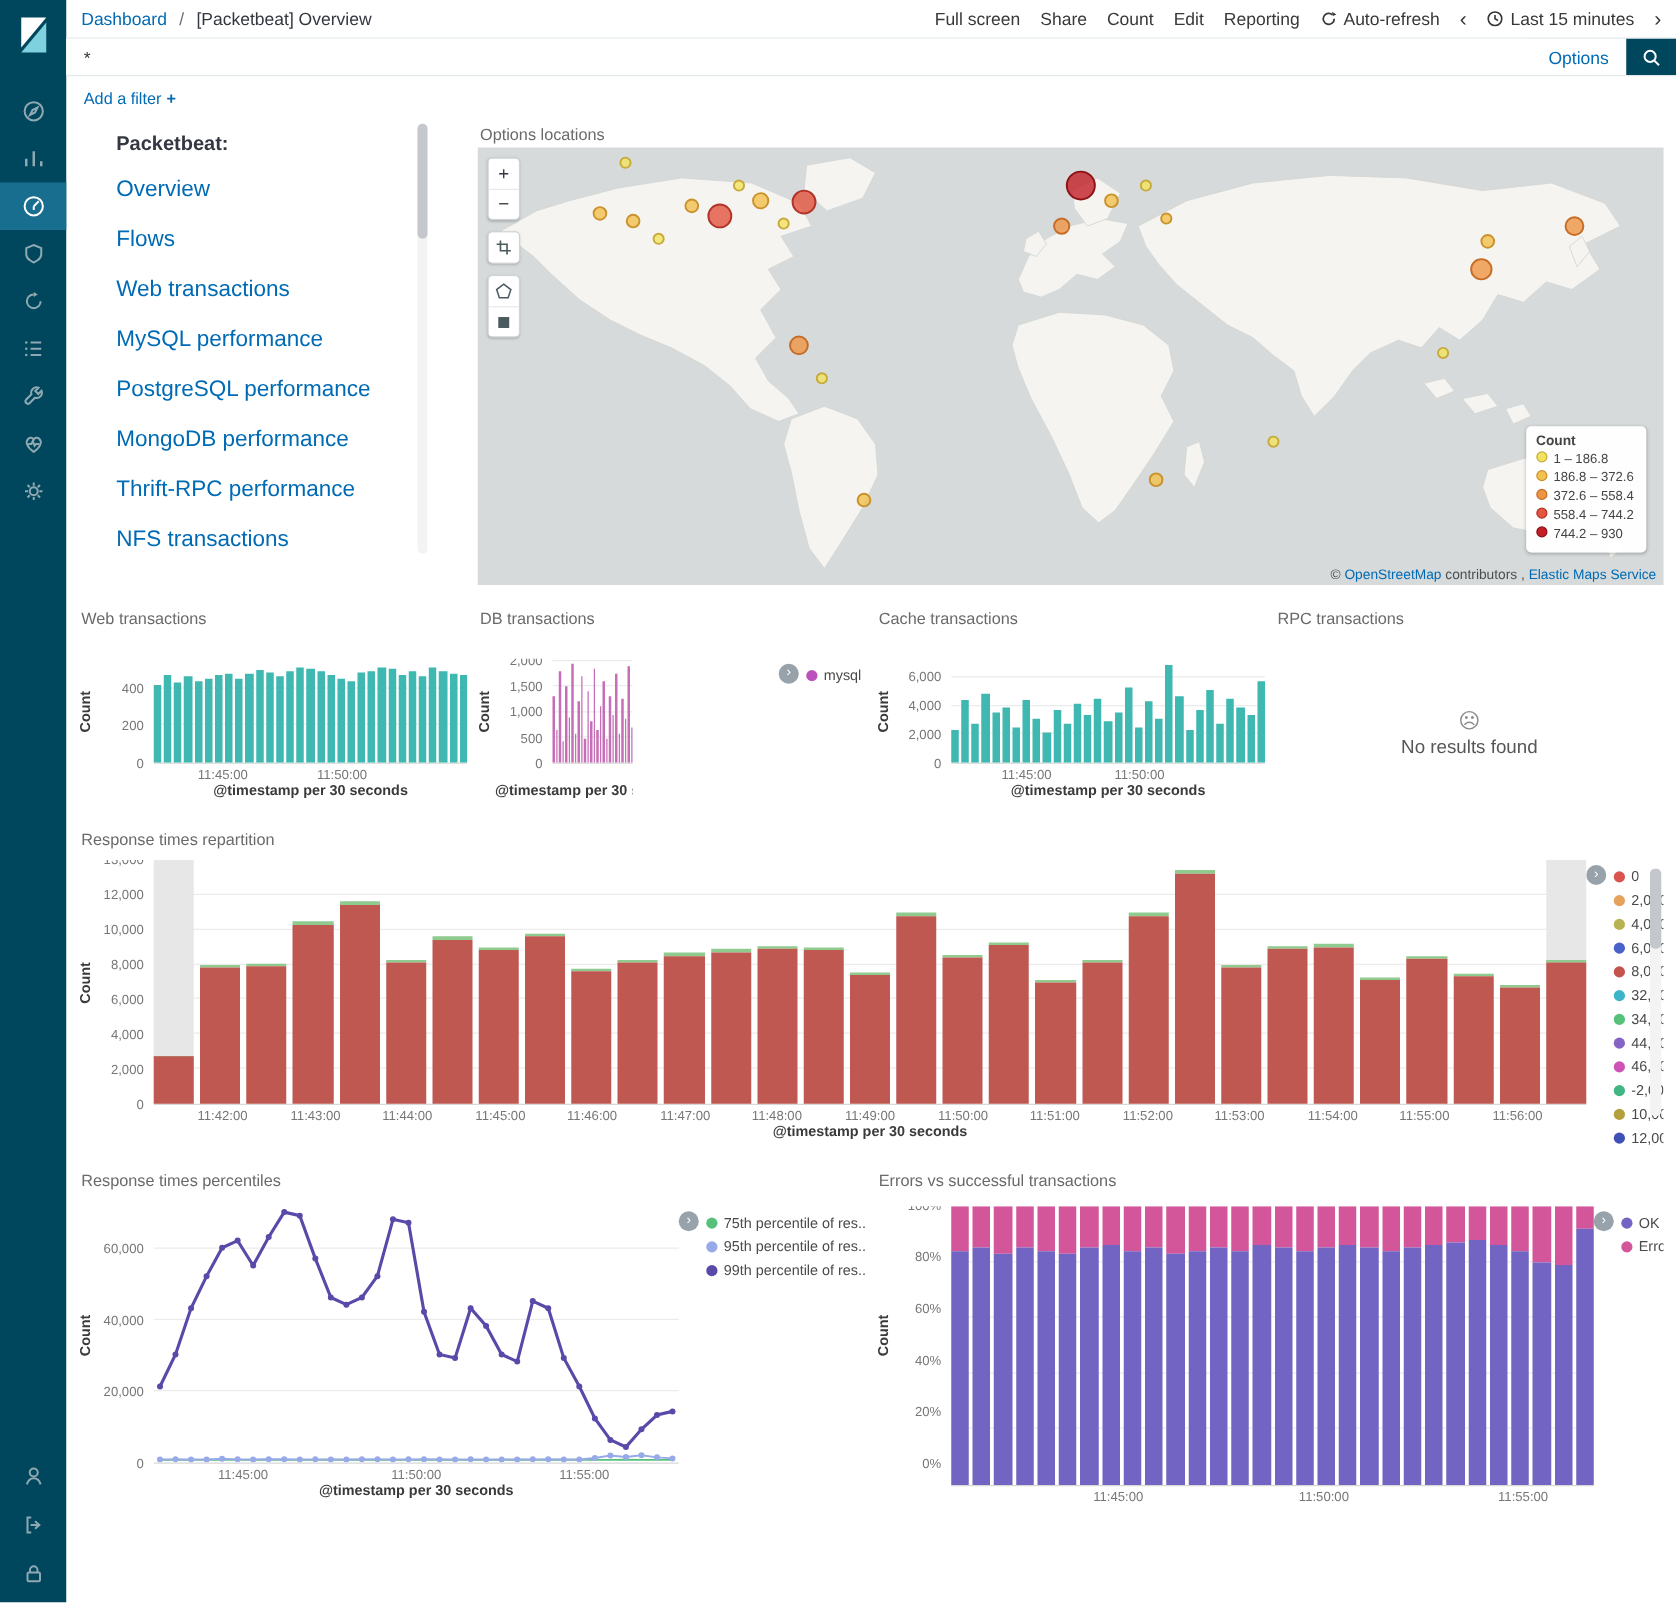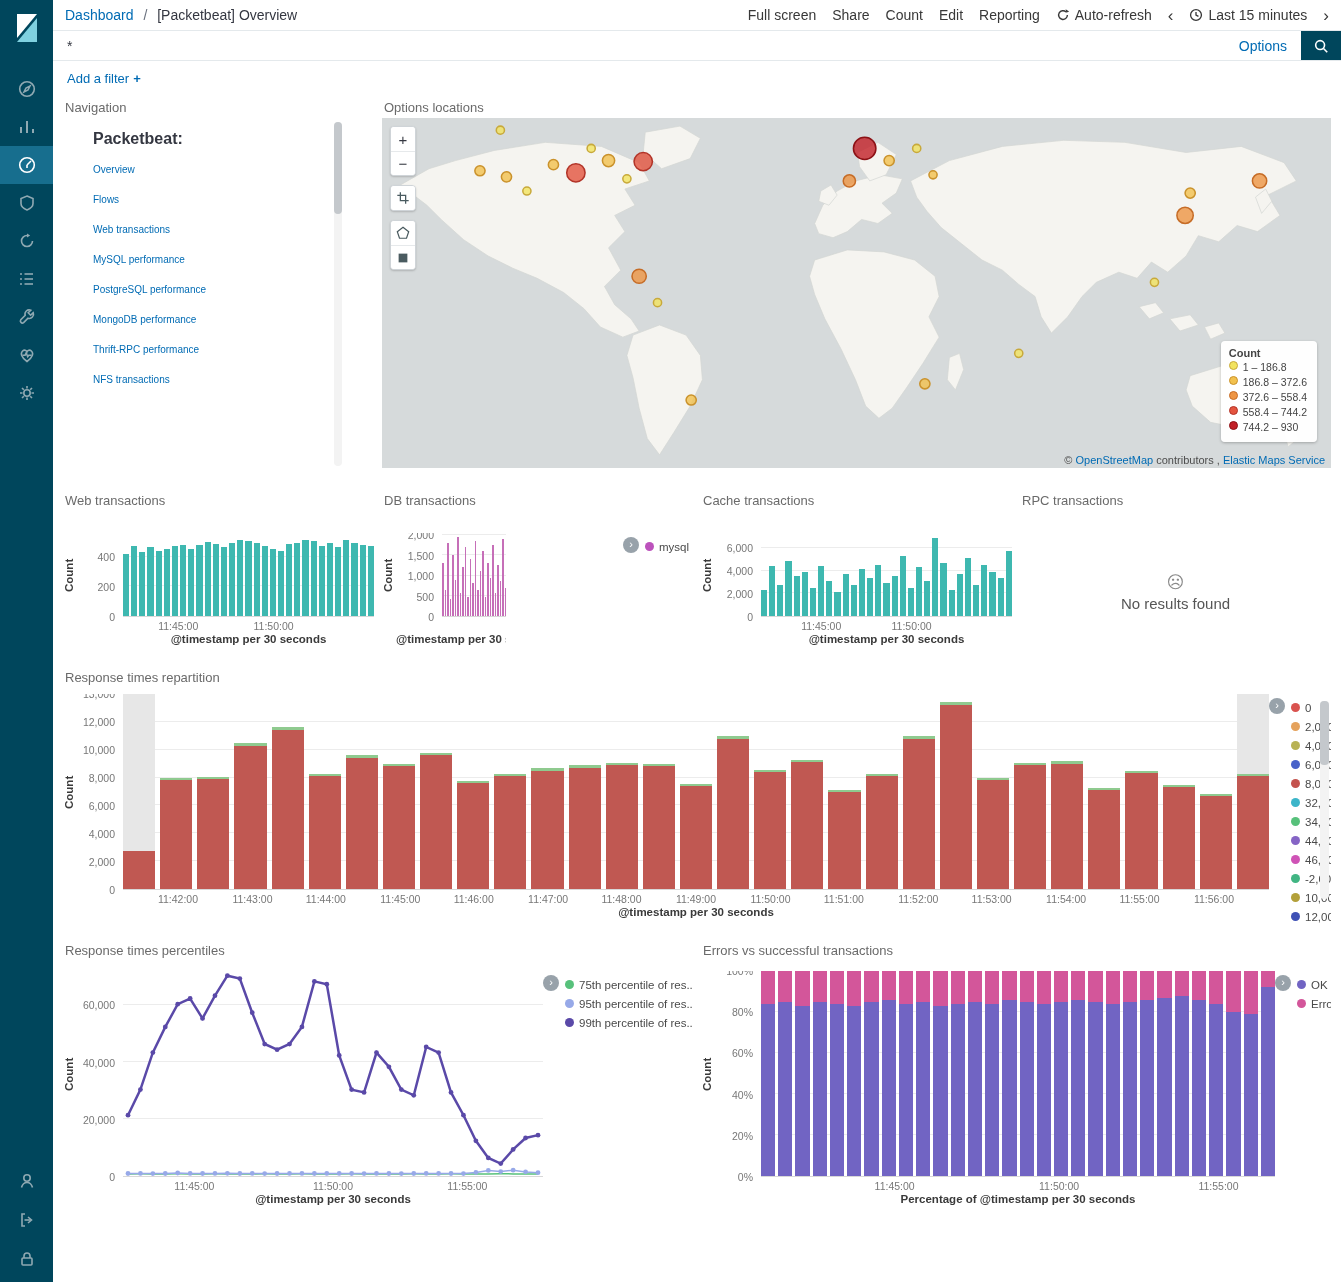--- a/index.html
+++ b/index.html
@@ -40,21 +40,21 @@
 
 .content{flex:1;overflow:hidden;padding:0 10px 0 10px}
 .grid{display:grid;grid-template-columns:repeat(4,1fr);gap:14px 8px}
 .panel{position:relative;background:#fff;min-width:0;overflow:hidden}
 .span2{grid-column:span 2}.span3{grid-column:span 3}.span4{grid-column:span 4}
 .panel-title{font-size:13px;font-weight:400;color:#6a6a6a;padding:5px 2px 3px}
 
 
 .nav-body{position:relative;height:356px;padding:12px 0 0 30px;overflow:hidden}
 .nav-heading{font-size:16px;font-weight:bold;color:#343741;margin-bottom:16px}
-.nav-link{display:block;color:#006bb4;font-size:10px;margin-bottom:19px}
+.nav-link{display:block;color:#006bb4;font-size:18px;margin-bottom:19px}
 .nav-scroll{position:absolute;top:4px;right:32px;width:8px;height:344px;background:#f3f3f3;border-radius:4px;cursor:pointer}
 .nav-scroll .thumb{width:100%;height:92px;background:#c4c8cc;border-radius:4px}
 
 
 .map-box{position:relative;height:350px;background:#d6dadb;overflow:hidden}
 #map-svg{position:absolute;inset:0;width:100%;height:100%}
 .land{fill:#f5f4f0;stroke:#d3d6d4;stroke-width:.7}
 .map-controls{position:absolute;top:8px;left:8px;display:flex;flex-direction:column;gap:9px;z-index:3}
 .ctl-group{background:#fff;border:1px solid #cfd4d8;border-radius:4px;box-shadow:0 1px 2px rgba(0,0,0,.18);overflow:hidden;display:flex;flex-direction:column}
 .ctl{width:24px;height:24px;background:#fff;border:none;display:flex;align-items:center;justify-content:center;font-size:15px;color:#343741;cursor:pointer;font-family:inherit}
@@ -244,21 +244,20 @@
     <div class="filter-row">
       <a>
         <span>Add a filter</span><span class="plus">+</span>
       </a>
     </div>
 
     <div class="content">
       <div class="grid">
 
         <section class="panel">
-          <h3 class="panel-title">Navigation</h3>
           <div class="nav-body">
             <div class="nav-heading">Packetbeat:</div>
             <div>
                 <a class="nav-link">Overview</a>
                 <a class="nav-link">Flows</a>
                 <a class="nav-link">Web transactions</a>
                 <a class="nav-link">MySQL performance</a>
                 <a class="nav-link">PostgreSQL performance</a>
                 <a class="nav-link">MongoDB performance</a>
                 <a class="nav-link">Thrift-RPC performance</a>
@@ -1237,21 +1236,20 @@
                           <div class="bseg" style="height: 8%; background: rgb(211, 86, 154);"></div>
                           <div class="bseg" style="height: 92%; background: rgb(113, 100, 195);"></div>
                         </div>
                       </div>
                     </div>
                     <div class="xaxis">
                       <div class="xtick" style="left: 26%;">11:45:00</div>
                       <div class="xtick" style="left: 58%;">11:50:00</div>
                       <div class="xtick" style="left: 89%;">11:55:00</div>
                     </div>
-                    <div class="xtitle">Percentage of @timestamp per 30 seconds</div>
                   </div>
                 </div>
                 <div class="legend" style="width: 56px;">
                   <div class="legend-toggle">›</div>
                   <div class="legend-items">
                     <div class="legend-row">
                       <span class="legend-dot" style="background: rgb(113, 100, 195);"></span>
                       <span class="legend-label">OK</span>
                     </div>
                     <div class="legend-row">

